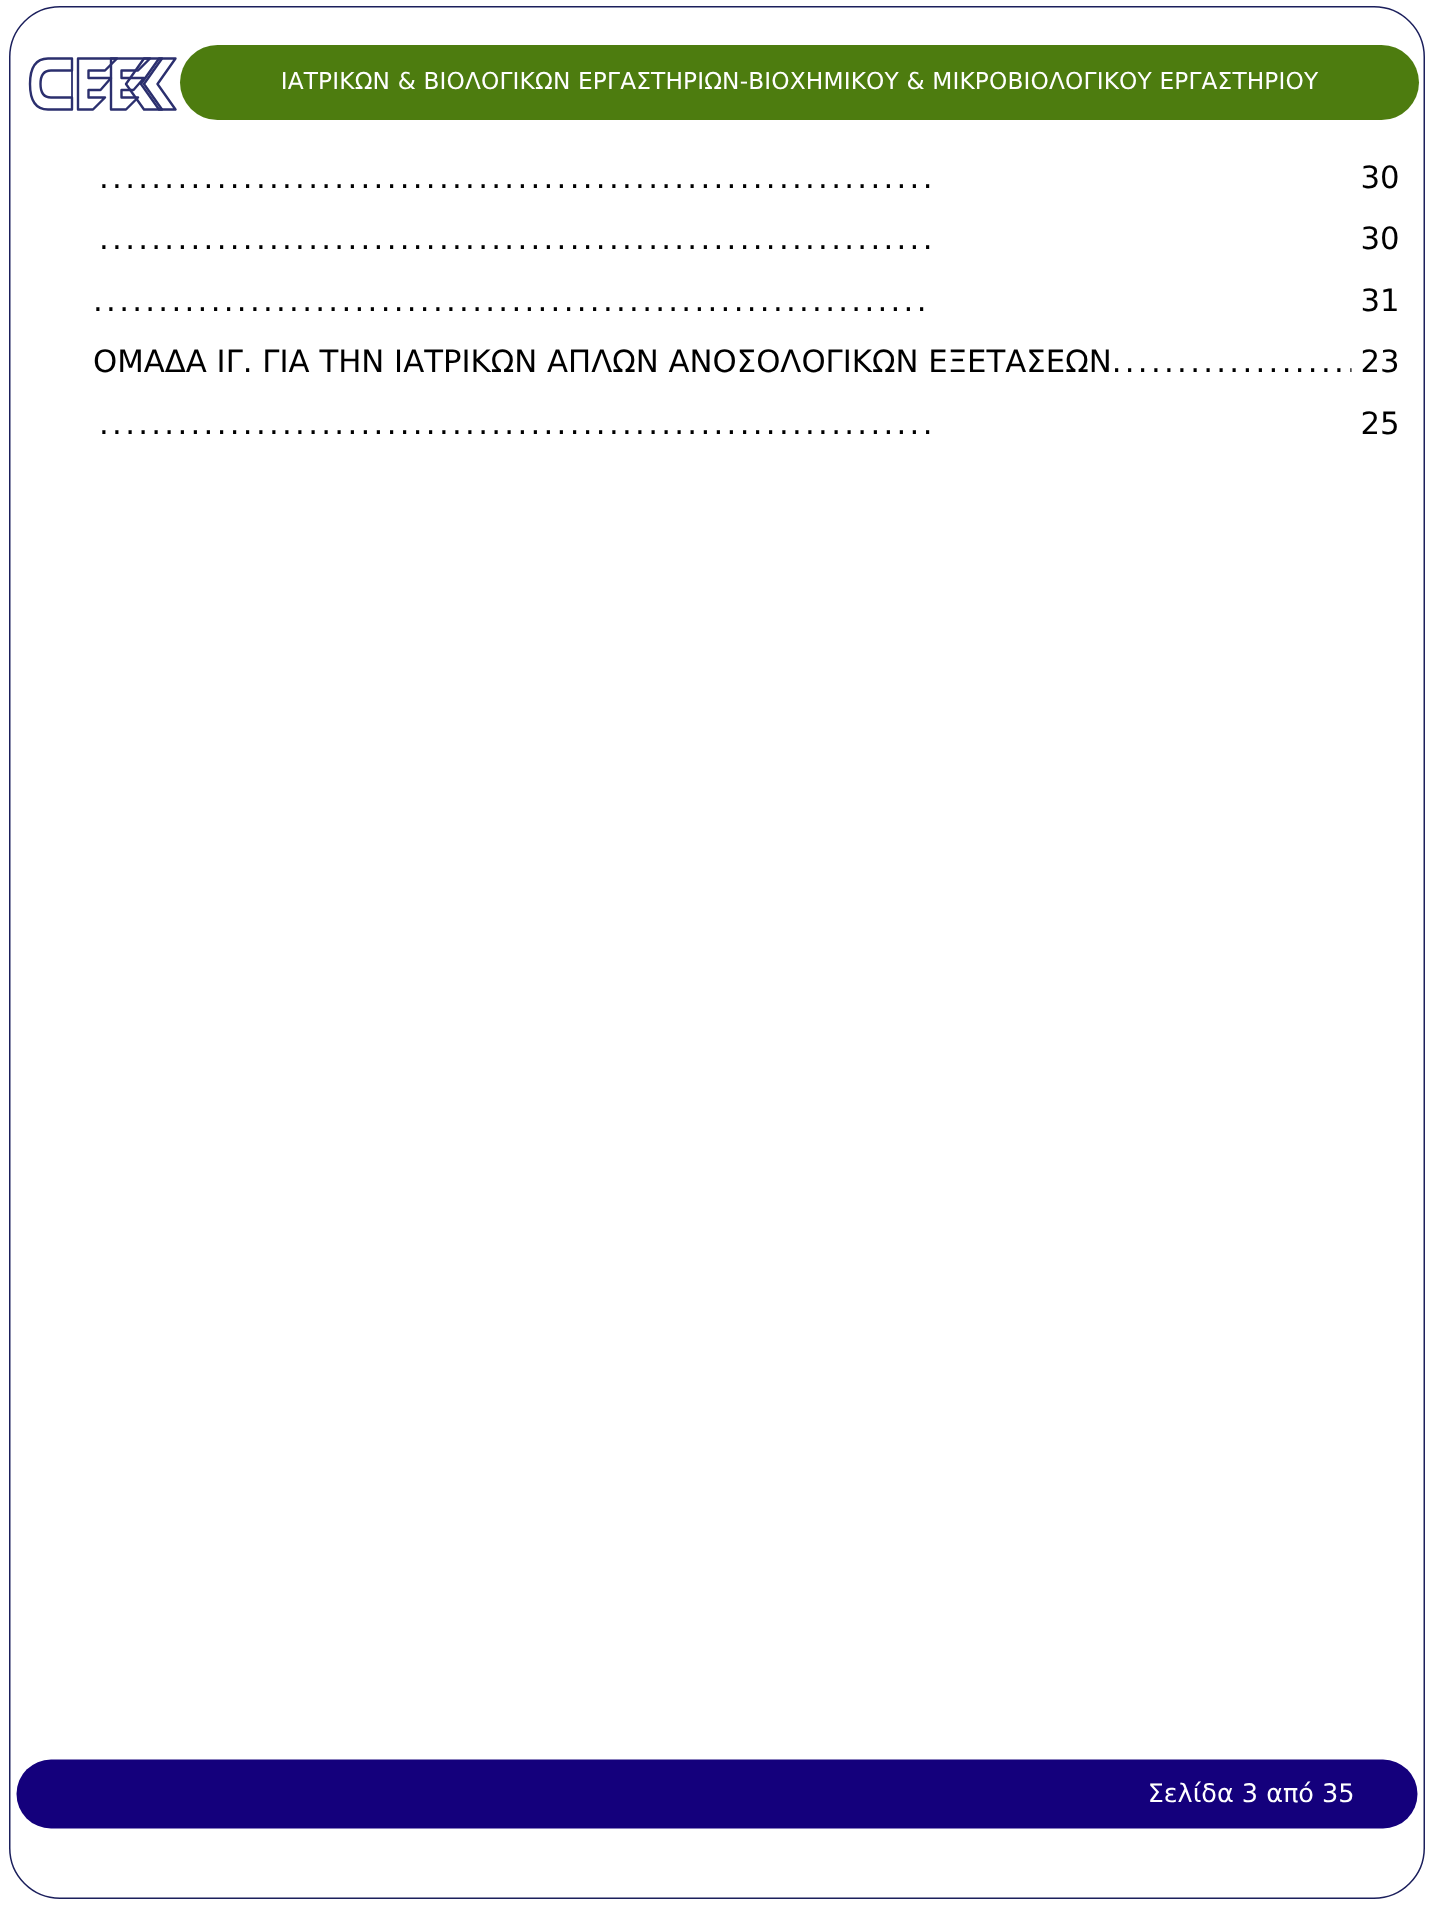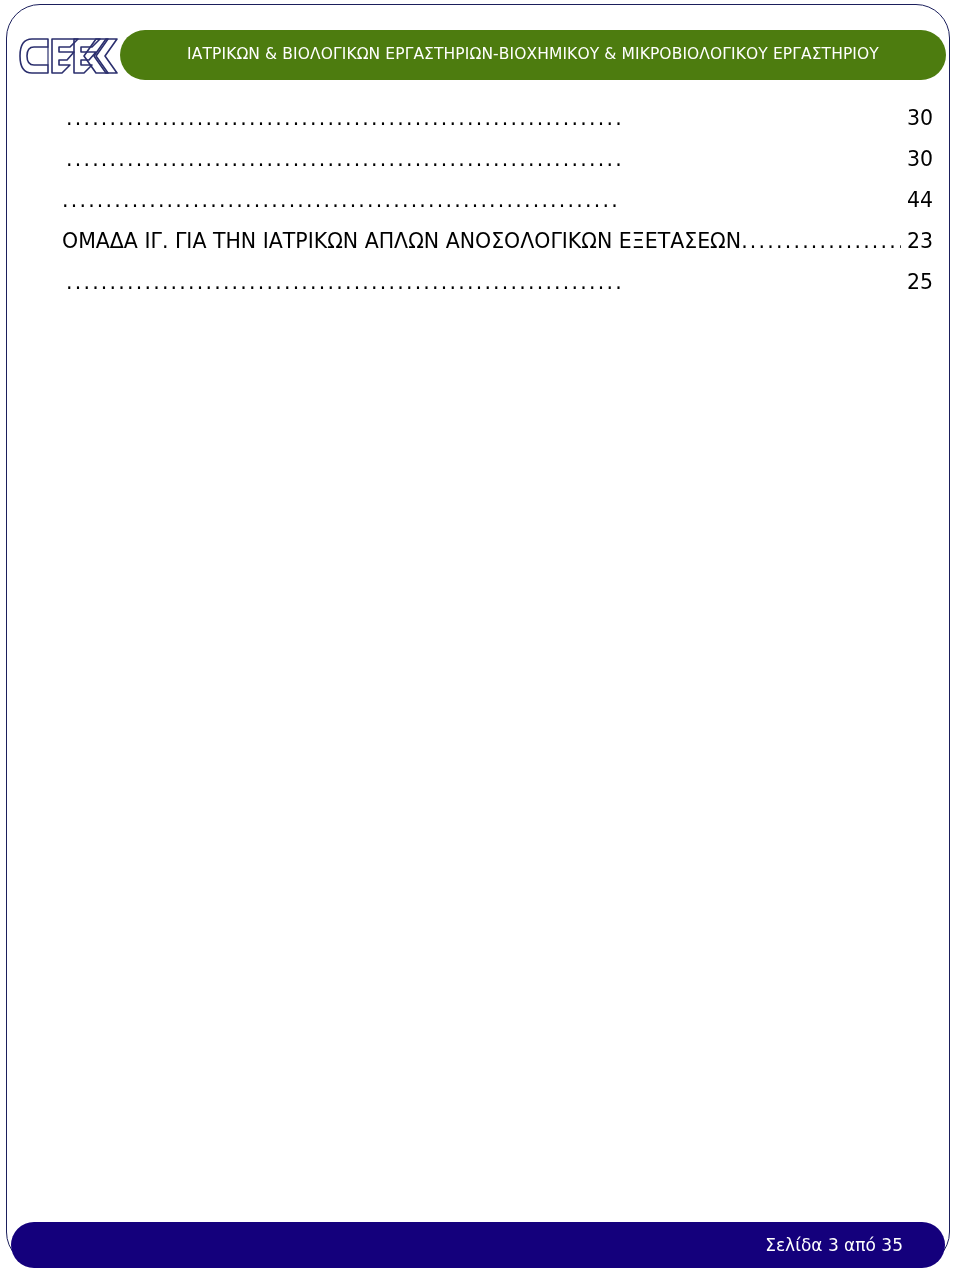--- a/index.html
+++ b/index.html
@@ -106,21 +106,21 @@
     flex: 0 0 auto;
     text-align: center;
     min-width: 28px;
     padding-left: 4px;
   }
 
   
   .footer {
     position: absolute;
     left: 0;
-    top: 1222px;
+    top: 1173px;
     width: 758px;
     height: 48px;
     padding-left: 12px;
   }
   .footer-bar {
     position: absolute;
     left: 11px;
     top: 0;
     width: 934px;
     height: 46px;
@@ -177,21 +177,21 @@
       <span class="toc-page">30</span>
     </div>
 
     <div class="toc-entry">
       <span class="toc-leader">................................................................</span>
       <span class="toc-page">30</span>
     </div>
 
     <div class="toc-entry">
       <span class="toc-leader tight">................................................................</span>
-      <span class="toc-page">44</span>
+      <span class="toc-page">31</span>
     </div>
 
     <div class="toc-entry">
       <span class="toc-text">ΟΜΑΔΑ  ΙΓ. ΓΙΑ ΤΗΝ ΙΑΤΡΙΚΩΝ ΑΠΛΩΝ ΑΝΟΣΟΛΟΓΙΚΩΝ ΕΞΕΤΑΣΕΩΝ</span>
       <span class="toc-leader tight">................................................................</span>
       <span class="toc-page">23</span>
     </div>
 
     <div class="toc-entry">
       <span class="toc-leader">................................................................</span>

